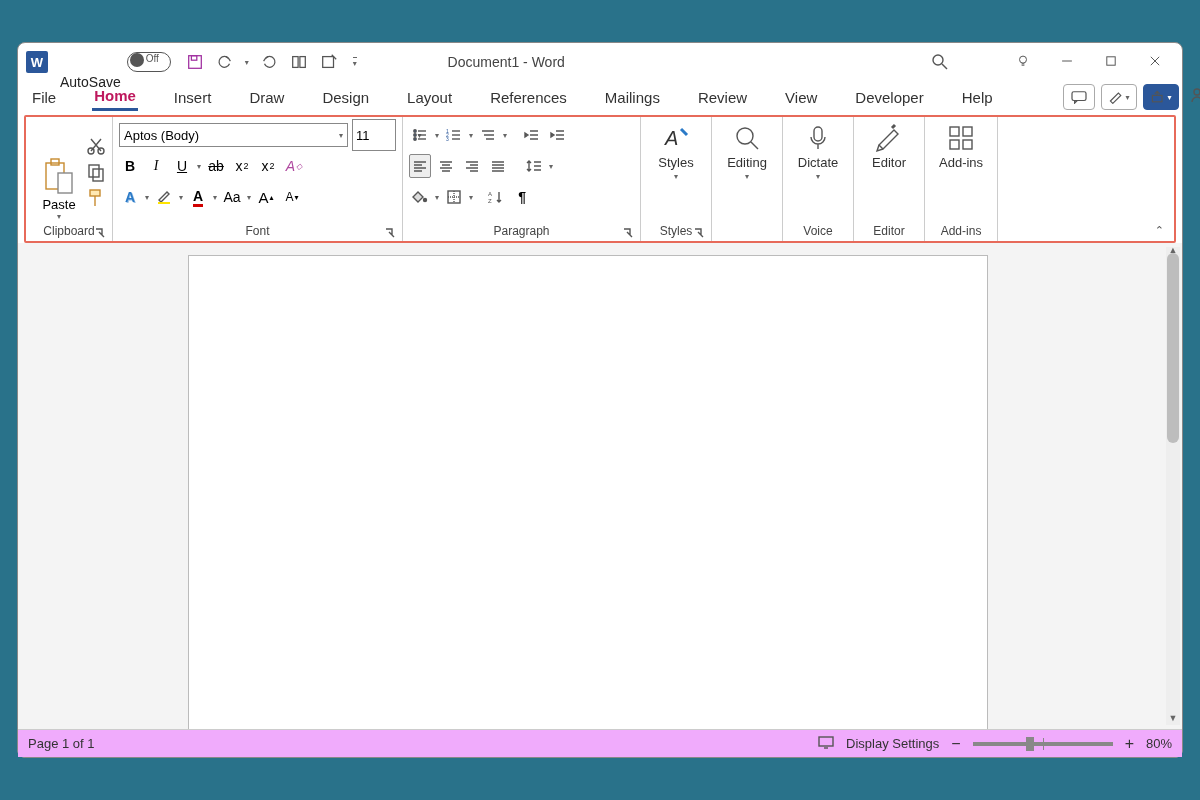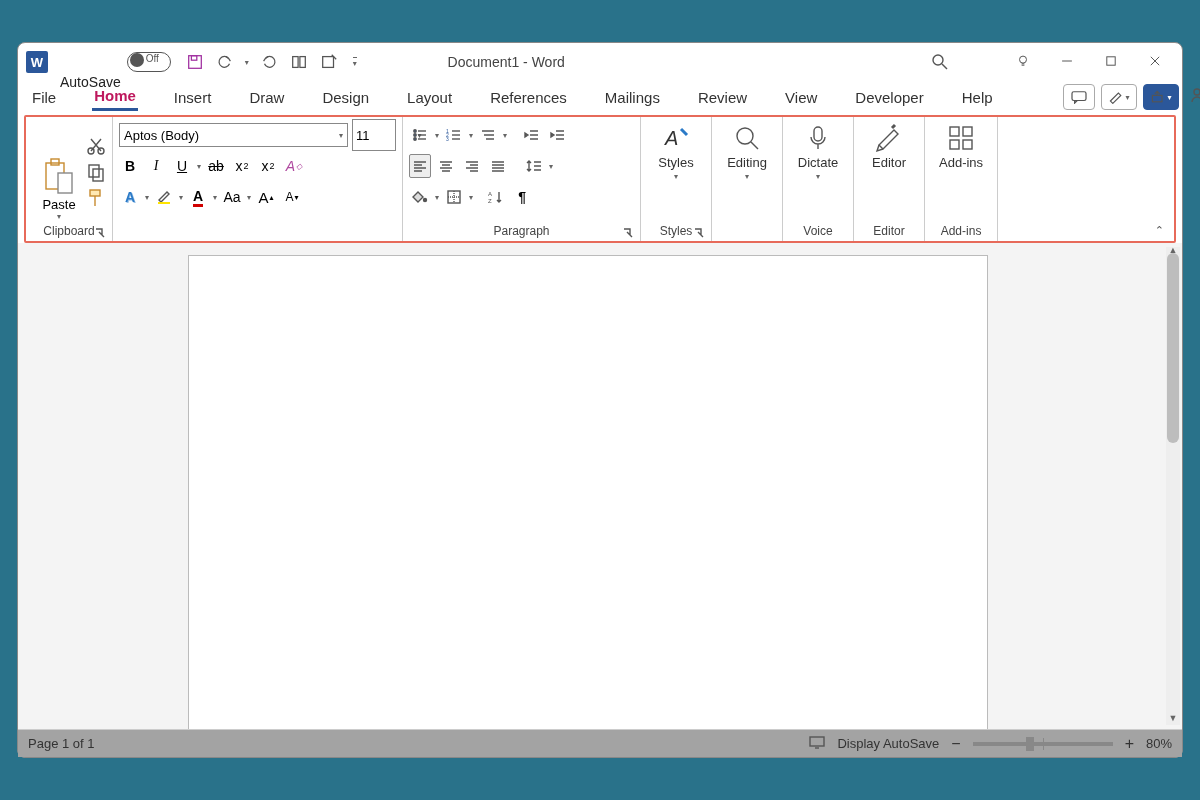--- a/index.html
+++ b/index.html
@@ -42,21 +42,21 @@
 .para-row .btn.boxed { border: 1px solid #888; border-radius: 2px; background: #eee; }
 .vgroup { display: flex; flex-direction: column; align-items: center; padding: 2px 8px; gap: 2px; min-width: 58px; }
 .vgroup svg { width: 30px; height: 30px; }
 .vgroup .lbl { font-size: 13px; color: #333; }
 .collapse-caret { position: absolute; right: 10px; bottom: 4px; font-size: 11px; color: #555; }
 .workspace { flex: 1; background: #f4f4f4; position: relative; overflow: hidden; }
 .page { position: absolute; left: 170px; top: 12px; width: 800px; height: 640px; background: #fff; border: 1px solid #bbb; }
 .vscroll { position: absolute; right: 2px; top: 4px; width: 14px; bottom: 4px; background: #eee; }
 .vscroll .thumb { position: absolute; left: 1px; right: 1px; top: 6px; height: 190px; background: #bdbdbd; border-radius: 6px; }
 .vscroll .arrow { position: absolute; left: 0; right: 0; height: 12px; text-align: center; font-size: 9px; color: #666; }
-.statusbar { height: 28px; background: #a3a3a3; border-top: 1px solid #ccc; display: flex; align-items: center; padding: 0 10px; font-size: 13px; color: #333; gap: 12px; }
+.statusbar { height: 28px; background: #f0abfc; border-top: 1px solid #ccc; display: flex; align-items: center; padding: 0 10px; font-size: 13px; color: #333; gap: 12px; }
 .statusbar .spacer { flex: 1; }
 .zoom-slider { width: 140px; height: 4px; background: #888; position: relative; }
 .zoom-slider .tick { position: absolute; left: 50%; top: -4px; width: 1px; height: 12px; background: #888; }
 .zoom-slider .handle { position: absolute; left: 38%; top: -5px; width: 8px; height: 14px; background: #888; }
 svg { stroke: #555; stroke-width: 1.4; fill: none; }
 </style>
 </head>
 <body>
 
 <div class="window">
@@ -254,20 +254,26 @@
           <span class="btn">
               <span style="border-bottom:3px solid #d00000;font-weight:bold;">A</span>
             </span>
             <span class="chev">▾</span>
           <span class="btn">Aa</span>
             <span class="chev">▾</span>
           <span class="btn" style="font-size:15px;">A<sup style="font-size:8px;">▴</sup></span>
           <span class="btn" style="font-size:12px;">A<sup style="font-size:8px;">▾</sup></span>
         </div>
       </div>
+      <div class="group-label">
+          <span>Font</span>
+          <svg class="launcher" viewBox="0 0 12 12">
+            <path d="M2 2 h6 v6 M5 5 l5 5"></path>
+          </svg>
+        </div>
     </div>
 
     <div class="group para-group">
       <div class="group-body" style="flex-direction:column;gap:3px;">
         <div class="para-row">
           <span class="btn">
               <svg width="16" height="14" viewBox="0 0 16 14" stroke="#2b579a">
                 <circle cx="3" cy="3" r="1.2" fill="#2b579a"></circle>
                 <path d="M6 3h8"></path>
                 <circle cx="3" cy="7" r="1.2" fill="#2b579a"></circle>
@@ -463,21 +469,21 @@
     </div>
   </div>
 
   <div class="statusbar">
     <span>Page 1 of 1</span>
     <div class="spacer"></div>
     <span><svg width="16" height="14" viewBox="0 0 16 14">
           <rect x="1" y="2" width="14" height="9"></rect>
           <path d="M6 13 h4"></path>
         </svg></span>
-    <span>Display AutoSave</span>
+    <span>Display Settings</span>
     <span style="font-size:16px;">−</span>
     <div class="zoom-slider">
         <div class="tick"></div>
         <div class="handle"></div>
       </div>
     <span style="font-size:16px;">+</span>
     <span>80%</span>
   </div>
 
 </div>

